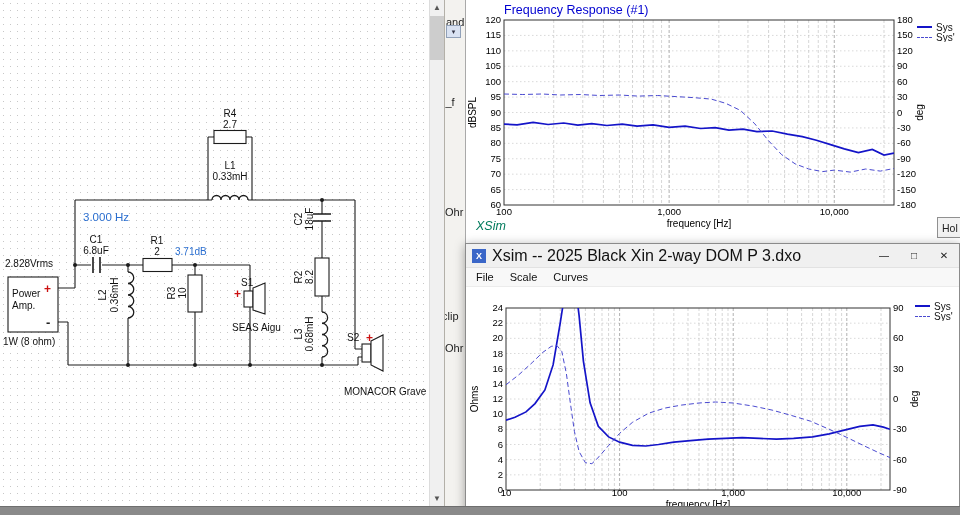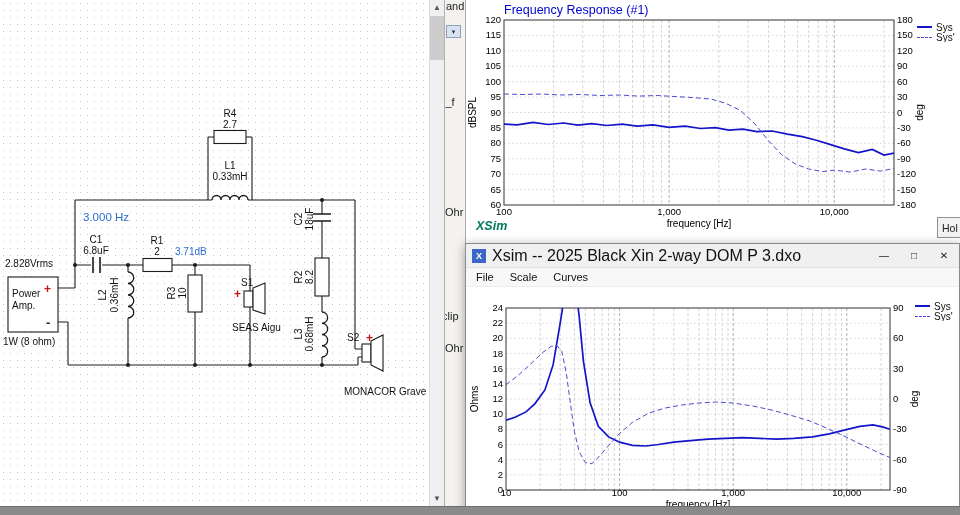--- a/index.html
+++ b/index.html
@@ -36,21 +36,21 @@
 
   
   #fr-panel{position:absolute;left:465px;top:0;width:495px;height:243px;background:#fff;
     border-left:1px solid #a9a9a9;overflow:hidden}
   .chart-title{position:absolute;color:#0000d0;font-size:12.5px;text-align:left;white-space:nowrap}
   #fr-title{left:38px;top:3px;width:390px}
   svg.chart{position:absolute;left:0;top:0;pointer-events:none}
   svg.chart text{font-family:"Liberation Sans",sans-serif}
   .tick{font-size:9.5px;fill:#000}
   .axis{font-size:10px;fill:#000}
-  #xsim-watermark{position:absolute;left:10px;top:219px;color:#007a5c;font-weight:bold;
+  #xsim-watermark{position:absolute;left:10px;top:219px;color:#007a5c;font-weight:normal;
     font-style:italic;font-size:12.5px}
   #hold-btn{position:absolute;left:471px;top:217px;width:30px;height:21px;border:1px solid #909090;
     background:#f2f2f2;font-size:10.5px;color:#222;display:flex;align-items:center;padding-left:4px}
   .legend{position:absolute;display:flex;flex-direction:column;gap:0;overflow:hidden}
   #fr-legend{left:451px;top:22px;width:44px}
   #imp-legend{left:449px;top:57px;width:46px}
   .legend-row{display:flex;align-items:center;gap:4px;height:10px}
   .legend-line{width:15px;height:0}
   .legend-line.solid{border-top:2px solid #1414c8}
   .legend-line.dashed{border-top:1px dashed #4a4ad0}
@@ -178,21 +178,21 @@
   </svg>
 
   <div id="vscroll">
     <div class="sbtn" id="sbtn-up">▲</div>
     <div id="sthumb"></div>
     <div class="sbtn" id="sbtn-down">▼</div>
   </div>
 </div>
 
 <div id="strip">
-  <span class="frag" style="left:1px;top:0">and</span>
+  <span class="frag" style="left:1px;top:16px">and</span>
   <span id="frag-icon">▾</span>
   <span class="frag" style="left:-2px;top:96px">l_f</span>
   <span class="frag" style="left:0;top:206px">Ohr</span>
   <span class="frag" style="left:-3px;top:310px">clip</span>
   <span class="frag" style="left:0;top:342px">Ohr</span>
 </div>
 
 <div id="fr-panel">
   <div id="fr-title" class="chart-title">Frequency Response (#1)</div>
   <svg id="fr-svg" class="chart" width="495" height="243">

